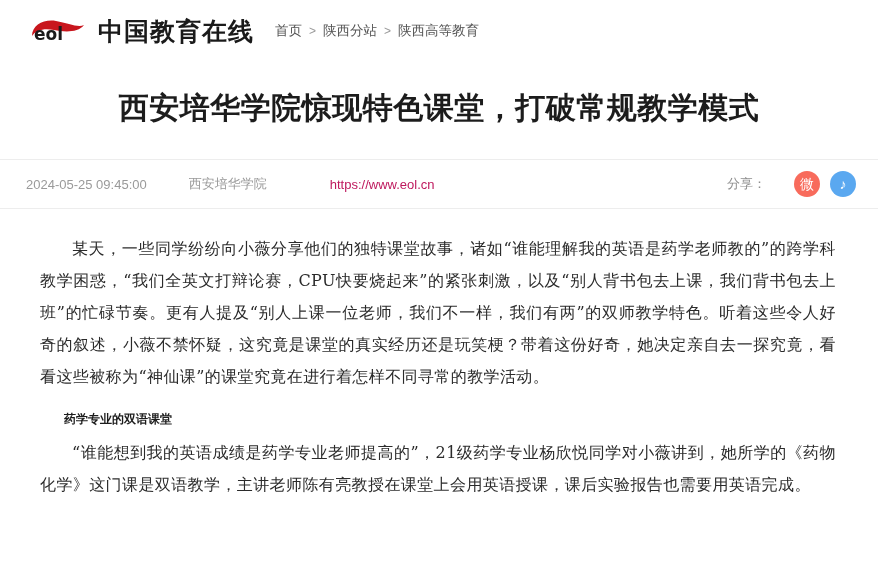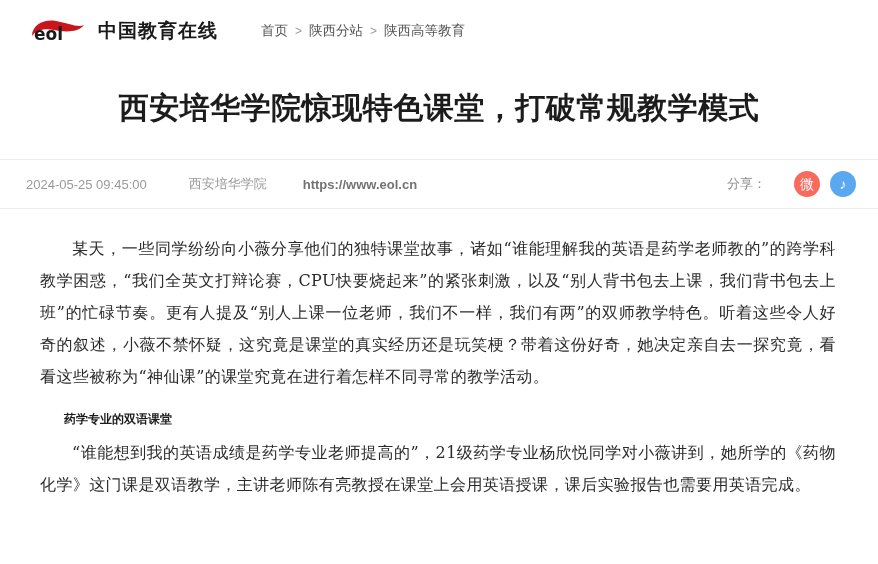--- a/index.html
+++ b/index.html
@@ -35,28 +35,28 @@
     gap: 10px;
   }
   .logo-mark {
     width: 60px;
     height: 30px;
     position: relative;
     display: block;
   }
   .logo-mark svg { display: block; }
   .logo-text {
-    font-size: 19px;
+    font-size: 25px;
     font-weight: bold;
     color: #1a1a1a;
     letter-spacing: 1px;
     font-family: "DejaVu Sans", sans-serif;
   }
   .breadcrumb {
-    margin-left: 43px;
+    margin-left: 21px;
     font-size: 13.5px;
     color: #555;
     display: flex;
     align-items: center;
     gap: 7px;
     white-space: nowrap;
   }
   .breadcrumb a {
     color: #555;
     text-decoration: none;
@@ -85,21 +85,21 @@
     border-bottom: 1px solid #ededed;
     display: flex;
     align-items: center;
     padding: 0 22px 0 26px;
     box-sizing: border-box;
     font-size: 13px;
     color: #9a9a9a;
   }
   .meta-date { min-width: 0; }
   .meta-source { margin-left: 42px; }
-  .meta-url { margin-left: 36px; color: #737373; font-weight: bold; }
+  .meta-url { margin-left: 63px; color: #be185d; }
   .meta-right {
     margin-left: auto;
     display: flex;
     align-items: center;
     gap: 10px;
   }
   .share-label { color: #8d8d8d; font-size: 13px; margin-right: 18px; }
   .share-btn {
     width: 26px;
     height: 26px;

